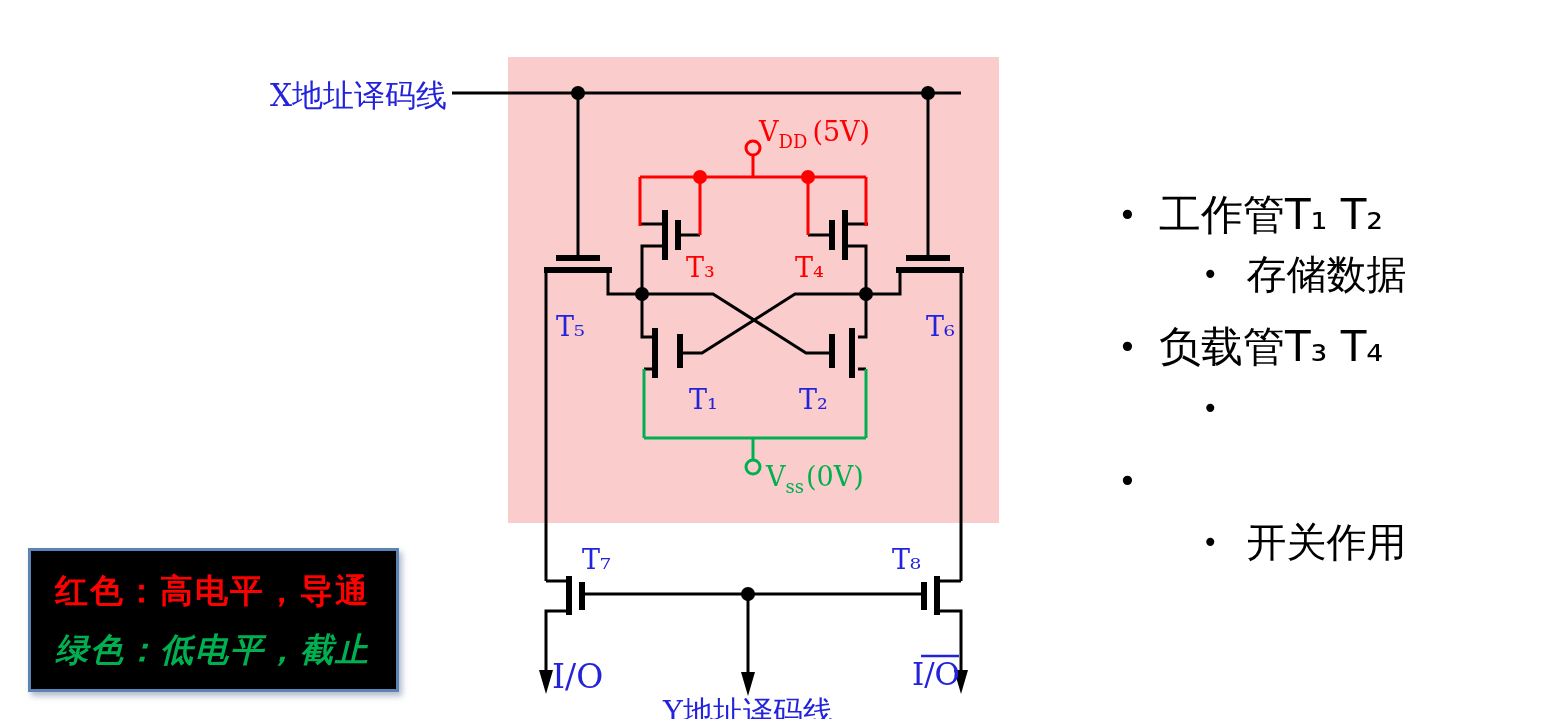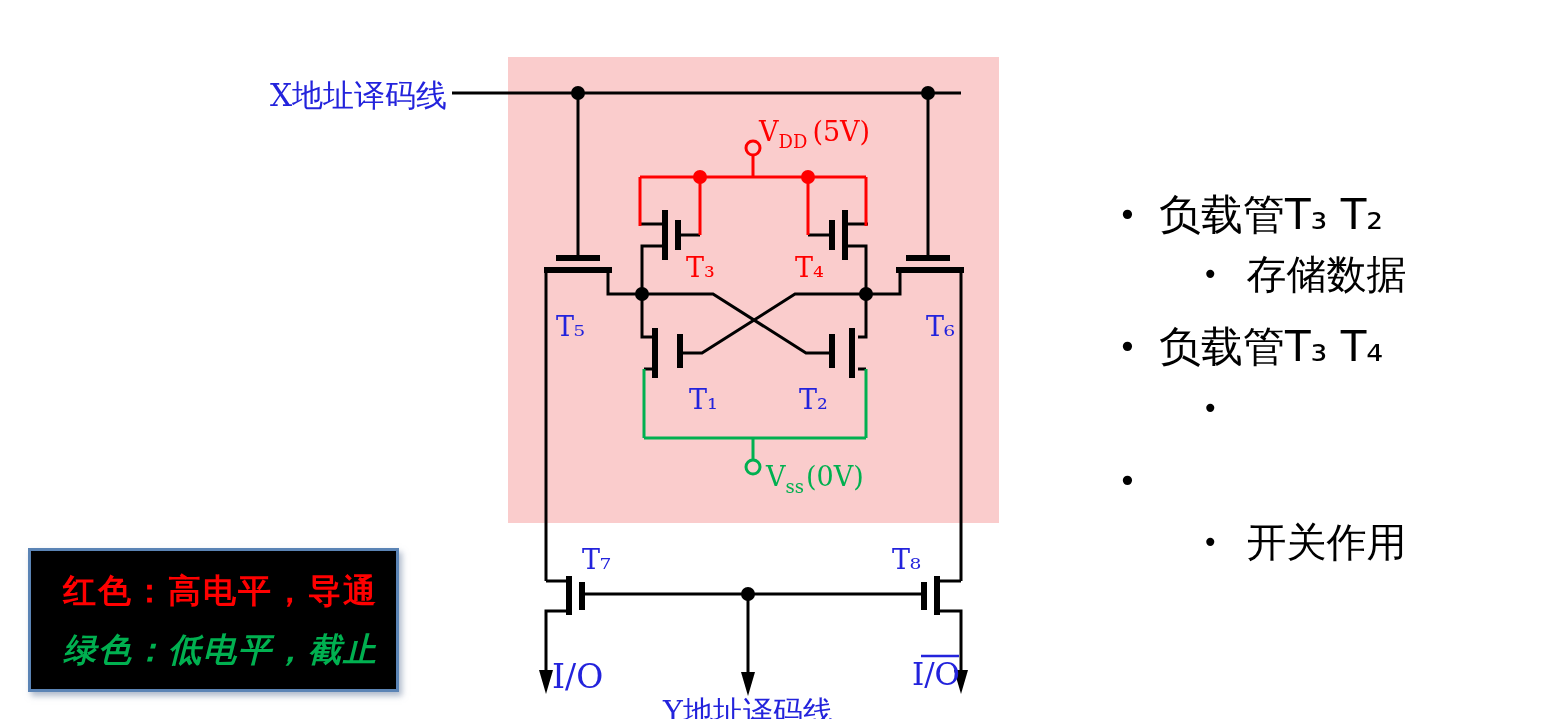--- a/index.html
+++ b/index.html
@@ -23,21 +23,21 @@
   .tblue{fill:var(--c-label_blue,#2323DC);}
   .tred{fill:var(--c-active_red,#f00);}
   .tgreen{fill:var(--c-inactive_green,#00B050);}
   .sub{font-size:18px;}
 
   
   .legend{position:absolute;left:28px;top:512px;width:371px;height:144px;
     background:var(--c-legend_bg,#000);border:3px solid var(--c-legend_border,#5B84B5);
     box-shadow:3px 4px 6px rgba(110,130,160,.55);
     display:flex;flex-direction:column;justify-content:center;gap:26px;
-    padding-left:32px;box-sizing:border-box;
+    padding-left:24px;box-sizing:border-box;
     font-family:"DejaVu Sans","Liberation Sans",sans-serif;font-weight:bold;
     font-size:33px;letter-spacing:2px;line-height:1;}
   .legend .red-line{color:var(--c-active_red,#f00);}
   .legend .green-line{color:var(--c-inactive_green,#00B050);font-style:italic;}
 
   
   .note-row{position:absolute;display:flex;align-items:flex-start;
     color:var(--c-notes_text,#000);
     font-family:"DejaVu Sans","Liberation Sans",sans-serif;line-height:1.15;white-space:nowrap;}
   .note-row.l1{left:1118px;font-size:42px;}
@@ -180,21 +180,21 @@
   </svg>
 
   <div class="legend">
     <div class="red-line">红色：高电平，导通</div>
     <div class="green-line">绿色：低电平，截止</div>
   </div>
 
   <div>
     <div class="note-row l1" style="top:155px">
       <span class="bullet">•</span>
-      <span>负载管T₃ T₂</span>
+      <span>工作管T₁ T₂</span>
     </div>
     <div class="note-row l2" style="top:215px">
       <span class="bullet">•</span>
       <span>存储数据</span>
     </div>
     <div class="note-row l1" style="top:287px">
       <span class="bullet">•</span>
       <span>负载管T₃ T₄</span>
     </div>
     <div class="note-row l2" style="top:349px">

